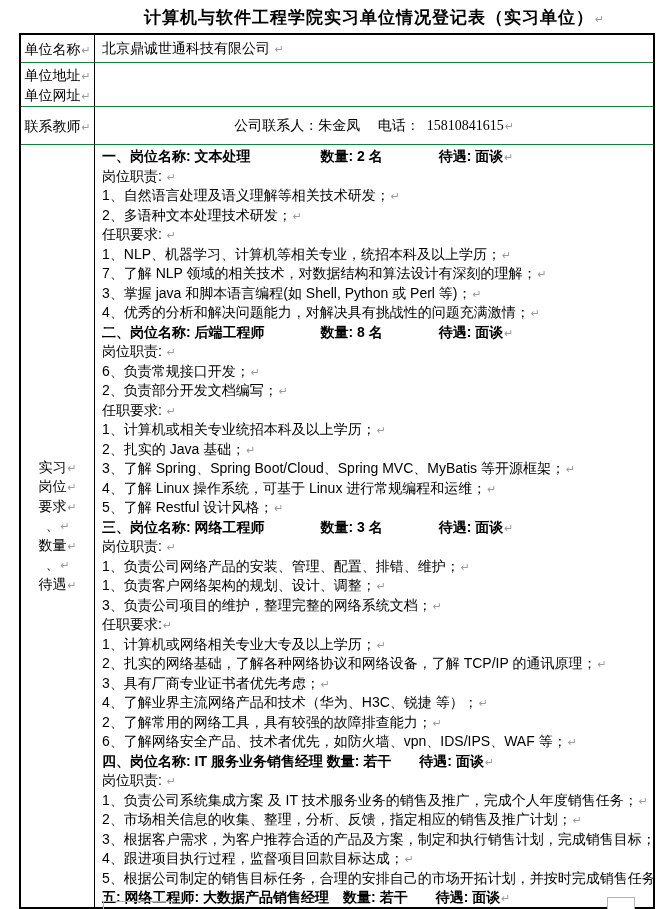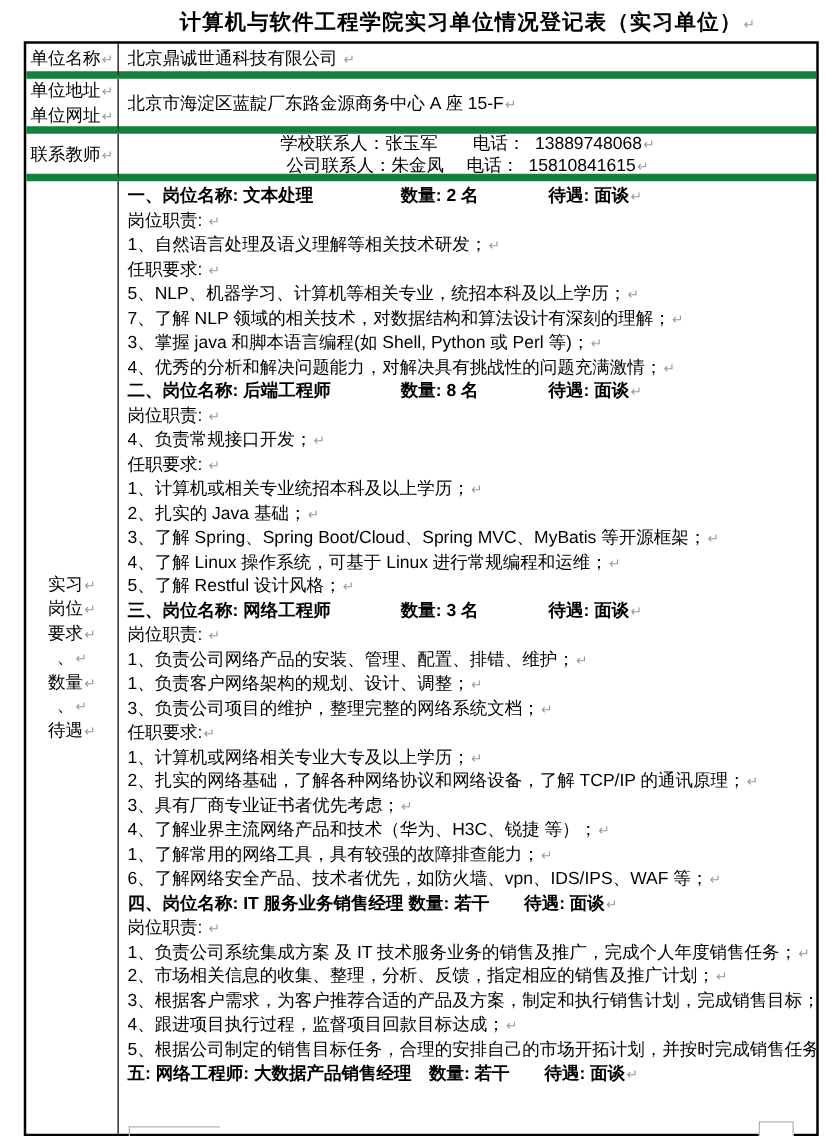--- a/index.html
+++ b/index.html
@@ -19,23 +19,23 @@
     position:absolute;left:19px;top:33px;width:636px;
     border:2px solid #000;box-sizing:border-box;
     display:grid;grid-template-columns:74px 1fr;grid-template-rows:28px 44px 38px 762px;
     background:#fff;
   }
   .cell{box-sizing:border-box;font-size:14px;overflow:hidden;}
   .lbl{
     border-right:1px solid #000;display:flex;flex-direction:column;
     align-items:center;justify-content:center;text-align:center;white-space:pre;
   }
-  .bb{border-bottom:6px solid #15803d;}
+  .bb{border-bottom:1px solid #15803d;}
   .val{display:flex;flex-direction:column;justify-content:center;padding-left:7px;white-space:pre;}
-  .val .line{line-height:21px;height:21px;}
+  .val .line{line-height:21px;height:21px;font-family:Liberation Serif, serif;}
   .val.centered{padding-left:0;align-items:center;}
   .val.centered .line{line-height:18px;height:18px;}
   .lbl .line{line-height:20px;height:20px;}
   
   .job-cell{padding:2px 4px 0 7px;}
   .jline{height:19.5px;line-height:19.5px;font-size:14px;white-space:pre;}
   .jline.bold{font-weight:bold;}
   .side-label .line{height:19.5px;line-height:19.5px;}
   
   .artifact-corner{
@@ -59,61 +59,61 @@
   </div>
   <div class="cell val bb">
     <div class="line"><span>北京鼎诚世通科技有限公司 </span><span class="pmark">↵</span></div>
   </div>
 
   <div class="cell lbl bb">
     <div class="line"><span>单位地址</span><span class="pmark">↵</span></div>
     <div class="line"><span>单位网址</span><span class="pmark">↵</span></div>
   </div>
   <div class="cell val bb">
-    <div class="line"><span>北京市海淀区蓝靛厂东路金源商务中心 A 座 15-F</span><span class="pmark">↵</span></div>
   </div>
 
   <div class="cell lbl bb">
     <div class="line"><span>联系教师</span><span class="pmark">↵</span></div>
   </div>
   <div class="cell val centered bb">
-    <div class="line"><span>学校联系人：张玉军　　电话：  13889748068</span><span class="pmark">↵</span></div>
     <div class="line"><span>公司联系人：朱金凤　 电话：  15810841615</span><span class="pmark">↵</span></div>
   </div>
 
   <div class="cell lbl side-label"><div class="line"><span>实习</span><span class="pmark">↵</span></div><div class="line"><span>岗位</span><span class="pmark">↵</span></div><div class="line"><span>要求</span><span class="pmark">↵</span></div><div class="line"><span>、</span><span class="pmark">↵</span></div><div class="line"><span>数量</span><span class="pmark">↵</span></div><div class="line"><span>、</span><span class="pmark">↵</span></div><div class="line"><span>待遇</span><span class="pmark">↵</span></div></div>
   <div class="cell job-cell">
       <div class="jline bold"><span>一、岗位名称: 文本处理　　　　　数量: 2 名　　　　待遇: 面谈</span><span class="pmark">↵</span></div>
       <div class="jline"><span>岗位职责: </span><span class="pmark">↵</span></div>
       <div class="jline"><span>1、自然语言处理及语义理解等相关技术研发；</span><span class="pmark">↵</span></div>
+      <div class="jline"><span>2、多语种文本处理技术研发；</span><span class="pmark">↵</span></div>
       <div class="jline"><span>任职要求: </span><span class="pmark">↵</span></div>
-      <div class="jline"><span>5、NLP、机器学习、计算机等相关专业，统招本科及以上学历；</span><span class="pmark">↵</span></div>
+      <div class="jline"><span>1、NLP、机器学习、计算机等相关专业，统招本科及以上学历；</span><span class="pmark">↵</span></div>
       <div class="jline"><span>7、了解 NLP 领域的相关技术，对数据结构和算法设计有深刻的理解；</span><span class="pmark">↵</span></div>
       <div class="jline"><span>3、掌握 java 和脚本语言编程(如 Shell, Python 或 Perl 等)；</span><span class="pmark">↵</span></div>
       <div class="jline"><span>4、优秀的分析和解决问题能力，对解决具有挑战性的问题充满激情；</span><span class="pmark">↵</span></div>
       <div class="jline bold"><span>二、岗位名称: 后端工程师　　　　数量: 8 名　　　　待遇: 面谈</span><span class="pmark">↵</span></div>
       <div class="jline"><span>岗位职责: </span><span class="pmark">↵</span></div>
-      <div class="jline"><span>4、负责常规接口开发；</span><span class="pmark">↵</span></div>
+      <div class="jline"><span>6、负责常规接口开发；</span><span class="pmark">↵</span></div>
+      <div class="jline"><span>2、负责部分开发文档编写；</span><span class="pmark">↵</span></div>
       <div class="jline"><span>任职要求: </span><span class="pmark">↵</span></div>
       <div class="jline"><span>1、计算机或相关专业统招本科及以上学历；</span><span class="pmark">↵</span></div>
       <div class="jline"><span>2、扎实的 Java 基础；</span><span class="pmark">↵</span></div>
       <div class="jline"><span>3、了解 Spring、Spring Boot/Cloud、Spring MVC、MyBatis 等开源框架；</span><span class="pmark">↵</span></div>
       <div class="jline"><span>4、了解 Linux 操作系统，可基于 Linux 进行常规编程和运维；</span><span class="pmark">↵</span></div>
       <div class="jline"><span>5、了解 Restful 设计风格；</span><span class="pmark">↵</span></div>
       <div class="jline bold"><span>三、岗位名称: 网络工程师　　　　数量: 3 名　　　　待遇: 面谈</span><span class="pmark">↵</span></div>
       <div class="jline"><span>岗位职责: </span><span class="pmark">↵</span></div>
       <div class="jline"><span>1、负责公司网络产品的安装、管理、配置、排错、维护；</span><span class="pmark">↵</span></div>
       <div class="jline"><span>1、负责客户网络架构的规划、设计、调整；</span><span class="pmark">↵</span></div>
       <div class="jline"><span>3、负责公司项目的维护，整理完整的网络系统文档；</span><span class="pmark">↵</span></div>
       <div class="jline"><span>任职要求:</span><span class="pmark">↵</span></div>
       <div class="jline"><span>1、计算机或网络相关专业大专及以上学历；</span><span class="pmark">↵</span></div>
       <div class="jline"><span>2、扎实的网络基础，了解各种网络协议和网络设备，了解 TCP/IP 的通讯原理；</span><span class="pmark">↵</span></div>
       <div class="jline"><span>3、具有厂商专业证书者优先考虑；</span><span class="pmark">↵</span></div>
       <div class="jline"><span>4、了解业界主流网络产品和技术（华为、H3C、锐捷 等）；</span><span class="pmark">↵</span></div>
-      <div class="jline"><span>1、了解常用的网络工具，具有较强的故障排查能力；</span><span class="pmark">↵</span></div>
+      <div class="jline"><span>2、了解常用的网络工具，具有较强的故障排查能力；</span><span class="pmark">↵</span></div>
       <div class="jline"><span>6、了解网络安全产品、技术者优先，如防火墙、vpn、IDS/IPS、WAF 等；</span><span class="pmark">↵</span></div>
       <div class="jline bold"><span>四、岗位名称: IT 服务业务销售经理 数量: 若干　　待遇: 面谈</span><span class="pmark">↵</span></div>
       <div class="jline"><span>岗位职责: </span><span class="pmark">↵</span></div>
       <div class="jline"><span>1、负责公司系统集成方案 及 IT 技术服务业务的销售及推广，完成个人年度销售任务；</span><span class="pmark">↵</span></div>
       <div class="jline"><span>2、市场相关信息的收集、整理，分析、反馈，指定相应的销售及推广计划；</span><span class="pmark">↵</span></div>
       <div class="jline"><span>3、根据客户需求，为客户推荐合适的产品及方案，制定和执行销售计划，完成销售目标；</span></div>
       <div class="jline"><span>4、跟进项目执行过程，监督项目回款目标达成；</span><span class="pmark">↵</span></div>
       <div class="jline"><span>5、根据公司制定的销售目标任务，合理的安排自己的市场开拓计划，并按时完成销售任务；</span></div>
       <div class="jline bold"><span>五: 网络工程师: 大数据产品销售经理　数量: 若干　　待遇: 面谈</span><span class="pmark">↵</span></div>
     </div>

